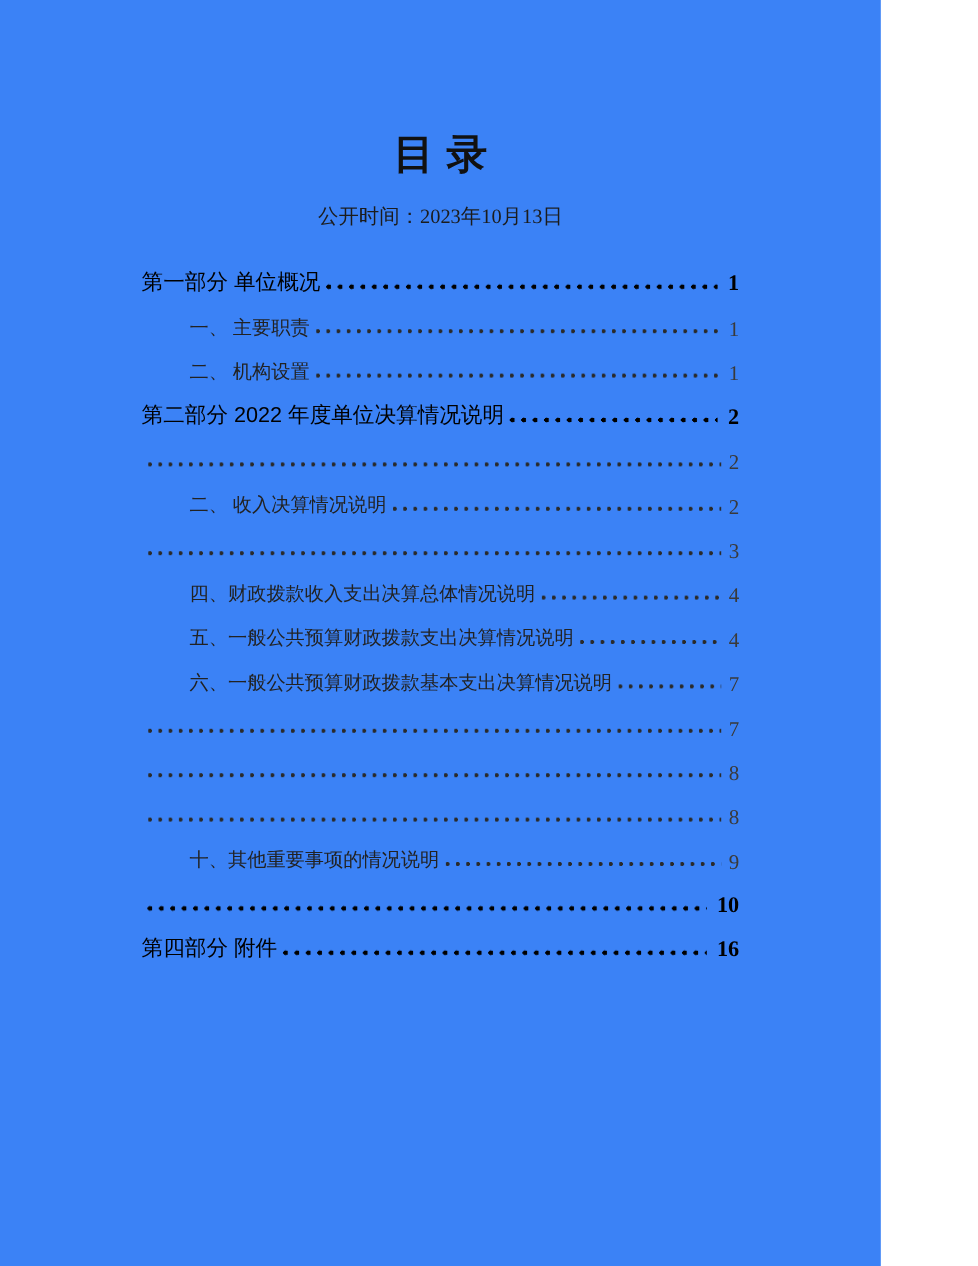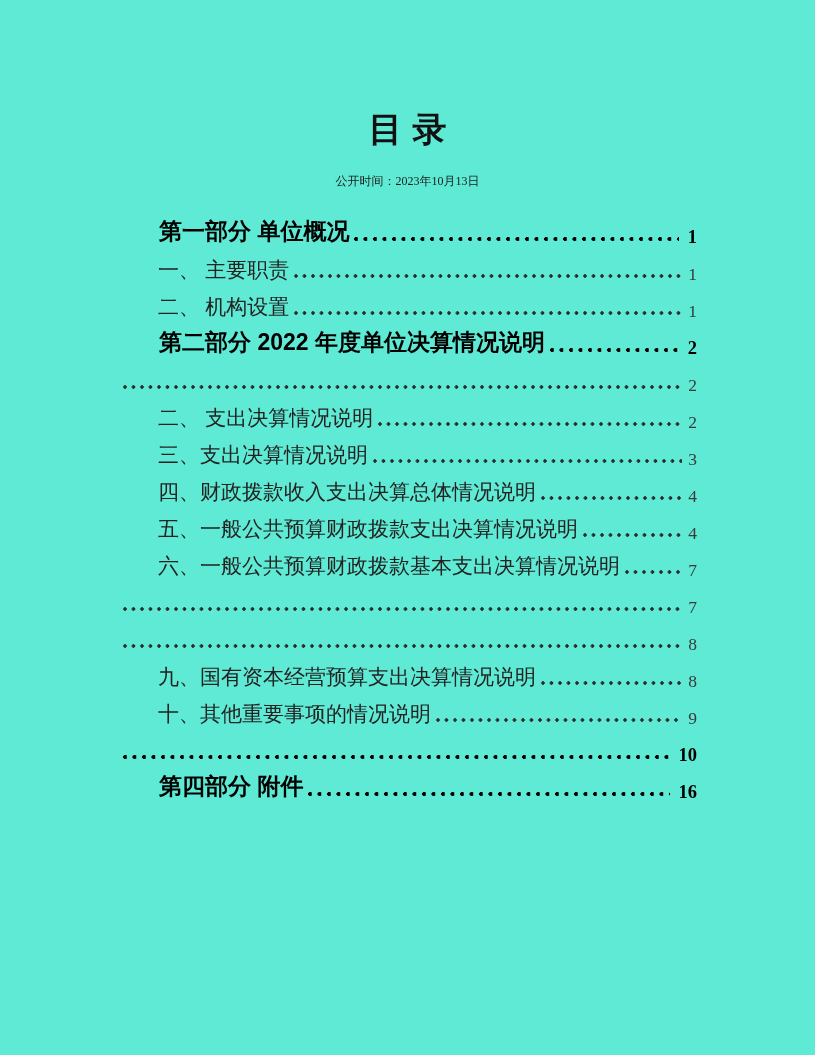--- a/index.html
+++ b/index.html
@@ -2,43 +2,43 @@
 <html><head>
 <meta charset="utf-8">
 <style>
   html, body {
     margin: 0;
     padding: 0;
     background: #ffffff;
   }
   .page {
     position: relative;
-    width: 815px;
+    width: 734px;
     height: 1055px;
-    background: #5eead4;
+    background: #3b82f6;
     overflow: hidden;
     font-family: "Liberation Serif", "DejaVu Serif", serif;
     color: #1a1a1a;
   }
   .title {
     margin: 0;
     padding-top: 108px;
     text-align: center;
     font-family: "Liberation Serif", "DejaVu Serif", serif;
     font-weight: bold;
     font-size: 34px;
     line-height: 44px;
     letter-spacing: 10px;
     text-indent: 10px; 
     color: #111;
   }
   .subtitle {
     margin-top: 18px;
     text-align: center;
-    font-size: 12px;
+    font-size: 17px;
     line-height: 22px;
     color: #1c1c1c;
   }
   .toc {
     margin: 18px 118px 0 118px;
   }
   .row {
     display: flex;
     align-items: flex-end;
     height: 37px;
@@ -60,40 +60,39 @@
     flex: 0 0 auto;
     font-family: "Liberation Serif", "DejaVu Serif", serif;
     font-size: 17.5px;
     color: #3a3a3a;
     line-height: 1;
     padding-bottom: 1px;
   }
   
   .row.part .label {
     font-family: "Liberation Sans", "DejaVu Sans", sans-serif;
-    font-weight: bold;
-    font-size: 23px;
+    font-weight: normal;
+    font-size: 18px;
     color: #000;
-    margin-left: 41px;
   }
   .row.part .dots {
     background-image: radial-gradient(circle at 3px 5px, #000 1.9px, transparent 2.2px);
     background-size: 9.5px 10px;
     margin-right: 9px;
   }
   .row.part .pagenum {
     font-weight: bold;
     font-size: 18.5px;
     color: #000;
   }
   
   .row.sub .label {
     padding-left: 40px;
     font-family: "Liberation Serif", "DejaVu Serif", serif;
-    font-size: 21px;
+    font-size: 16px;
     color: #222;
   }
 </style>
 </head>
 <body>
 
 <div class="page">
   <h1 class="title">目录</h1>
   <div class="subtitle">公开时间：2023年10月13日</div>
   <div class="toc" id="toc">
@@ -115,26 +114,25 @@
       <div class="row part">
     <span class="label">第二部分 2022 年度单位决算情况说明</span>
     <span class="dots"></span>
     <span class="pagenum">2</span>
   </div>
       <div class="row sub">
     <span class="dots"></span>
     <span class="pagenum">2</span>
   </div>
       <div class="row sub">
-    <span class="label">二、 支出决算情况说明</span>
+    <span class="label">二、 收入决算情况说明</span>
     <span class="dots"></span>
     <span class="pagenum">2</span>
   </div>
       <div class="row sub">
-    <span class="label">三、支出决算情况说明</span>
     <span class="dots"></span>
     <span class="pagenum">3</span>
   </div>
       <div class="row sub">
     <span class="label">四、财政拨款收入支出决算总体情况说明</span>
     <span class="dots"></span>
     <span class="pagenum">4</span>
   </div>
       <div class="row sub">
     <span class="label">五、一般公共预算财政拨款支出决算情况说明</span>
@@ -148,21 +146,20 @@
   </div>
       <div class="row sub">
     <span class="dots"></span>
     <span class="pagenum">7</span>
   </div>
       <div class="row sub">
     <span class="dots"></span>
     <span class="pagenum">8</span>
   </div>
       <div class="row sub">
-    <span class="label">九、国有资本经营预算支出决算情况说明</span>
     <span class="dots"></span>
     <span class="pagenum">8</span>
   </div>
       <div class="row sub">
     <span class="label">十、其他重要事项的情况说明</span>
     <span class="dots"></span>
     <span class="pagenum">9</span>
   </div>
       <div class="row part">
     <span class="dots"></span>

